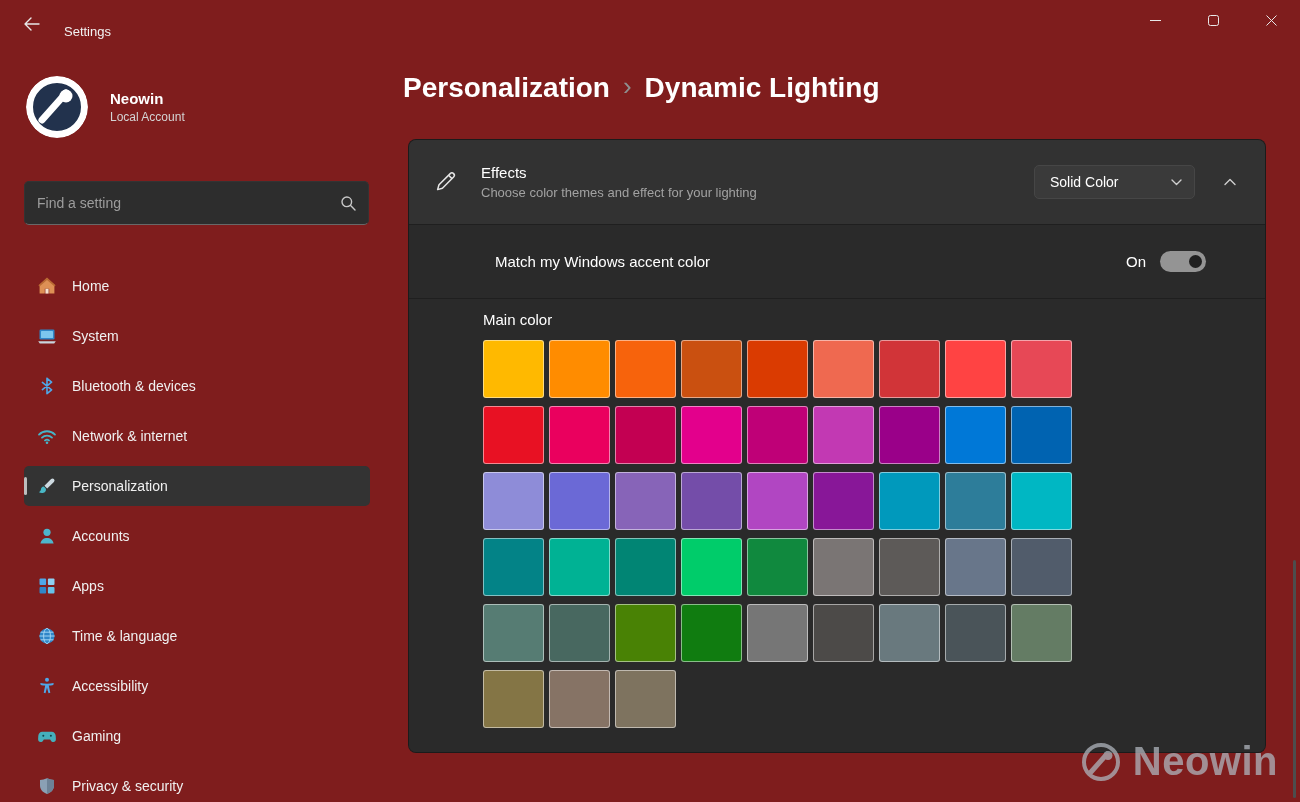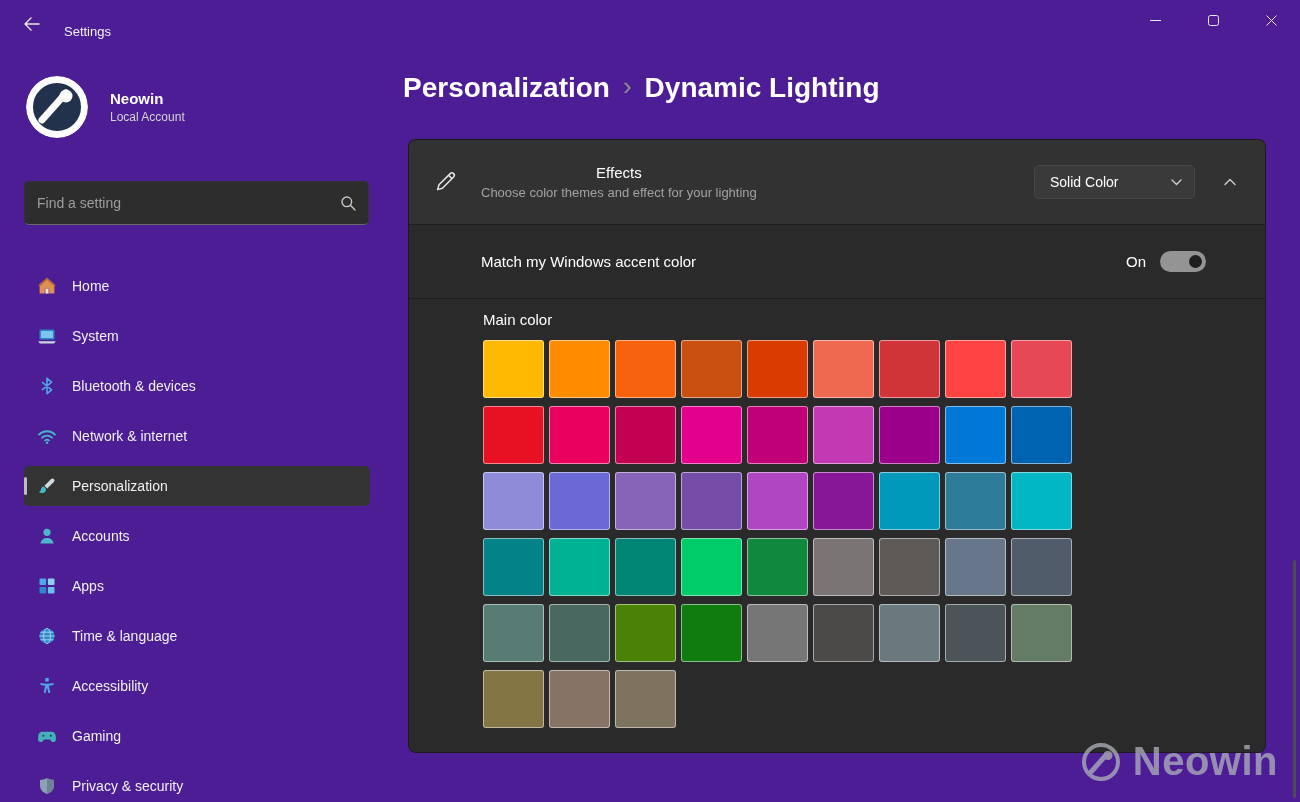--- a/index.html
+++ b/index.html
@@ -1,18 +1,18 @@
 <!DOCTYPE html>
 <html lang="en"><head>
 <meta charset="utf-8">
 <title>Settings</title>
 <style>
   html,body{margin:0;padding:0;background:#000;}
   .window{
-    position:relative;width:1300px;height:802px;background:#4c1d95;overflow:hidden;
+    position:relative;width:1300px;height:802px;background:#7f1d1d;overflow:hidden;
     font-family:"Liberation Sans","DejaVu Sans",sans-serif;color:#fff;
   }
   
   .titlebar{position:absolute;left:0;top:0;width:100%;height:48px;}
   .back-btn{position:absolute;left:18px;top:12px;width:28px;height:24px;display:flex;align-items:center;justify-content:center;cursor:pointer;border-radius:4px;}
   .tb-title{position:absolute;left:64px;top:24px;font-size:13px;color:#f2f2f2;}
   .win-controls{position:absolute;right:0;top:0;display:flex;height:40px;}
   .win-btn{width:58px;height:40px;display:flex;align-items:center;justify-content:center;cursor:pointer;}
   
   .sidebar{position:absolute;left:0;top:48px;width:390px;bottom:0;}
@@ -31,28 +31,28 @@
   .nav-icon{width:20px;height:20px;margin-right:15px;display:flex;align-items:center;justify-content:center;flex:0 0 auto;}
   .nav-label{font-size:14px;color:#f0f0f0;white-space:nowrap;}
   
   .breadcrumb{position:absolute;left:403px;top:72px;display:flex;align-items:center;gap:13px;font-size:28px;font-weight:600;}
   .crumb-parent{color:#ffffff;cursor:pointer;}
   .crumb-sep{color:#8f8f8f;font-size:26px;font-weight:400;transform:translateY(-2px);}
   .crumb-current{color:#ffffff;}
   .card{position:absolute;left:408px;top:139px;width:858px;border-radius:8px;overflow:hidden;border:1px solid rgba(0,0,0,0.35);box-sizing:border-box;background:#2a2a2a;}
   .card-header{height:84px;background:#323232;display:flex;align-items:center;padding:0 20px 0 24px;cursor:pointer;}
   .hdr-text{margin-left:24px;}
-  .hdr-title{font-size:15px;color:#fff;text-align:center;}
+  .hdr-title{font-size:15px;color:#fff;}
   .hdr-sub{font-size:13px;color:#a2a2a2;margin-top:4px;}
   .hdr-right{margin-left:auto;display:flex;align-items:center;gap:20px;justify-content:space-between;}
   .dropdown{min-width:161px;height:34px;background:#3a3a3a;border:1px solid #464646;border-radius:5px;display:flex;align-items:center;justify-content:space-between;padding:0 12px 0 15px;cursor:pointer;color:#fff;font-size:14px;font-family:inherit;box-sizing:border-box;}
   .expander-btn{width:30px;height:30px;display:flex;align-items:center;justify-content:center;border-radius:4px;cursor:pointer;background:transparent;border:none;}
   .divider{height:1px;background:#1f1f1f;}
   .row-accent{height:73px;background:#2a2a2a;display:flex;align-items:center;padding:0 59px 0 72px;}
-  .row-accent .lbl{font-size:15px;color:#fff;}
+  .row-accent .lbl{font-size:15px;color:#fff;margin-left:14px;}
   .row-accent .right{margin-left:auto;display:flex;align-items:center;gap:14px;}
   .state-lbl{font-size:15px;color:#fff;}
   .toggle{width:46px;height:21px;border-radius:11px;background:#949494;position:relative;cursor:pointer;flex:0 0 auto;}
   .toggle .knob{position:absolute;top:4px;right:4px;width:13px;height:13px;border-radius:50%;background:#1f1f1f;}
   .main-color{background:#2a2a2a;padding:12px 0 24px 74px;}
   .mc-label{font-size:15px;color:#fff;}
   .swatch-grid{margin-top:12px;width:594px;display:flex;flex-wrap:wrap;column-gap:5px;row-gap:8px;}
   .swatch{width:61px;height:58px;border-radius:3px;border:1px solid rgba(255,255,255,0.5);box-sizing:border-box;cursor:pointer;}
   
   .watermark{position:absolute;right:22px;bottom:18px;display:flex;align-items:center;gap:10px;opacity:0.75;pointer-events:none;}

